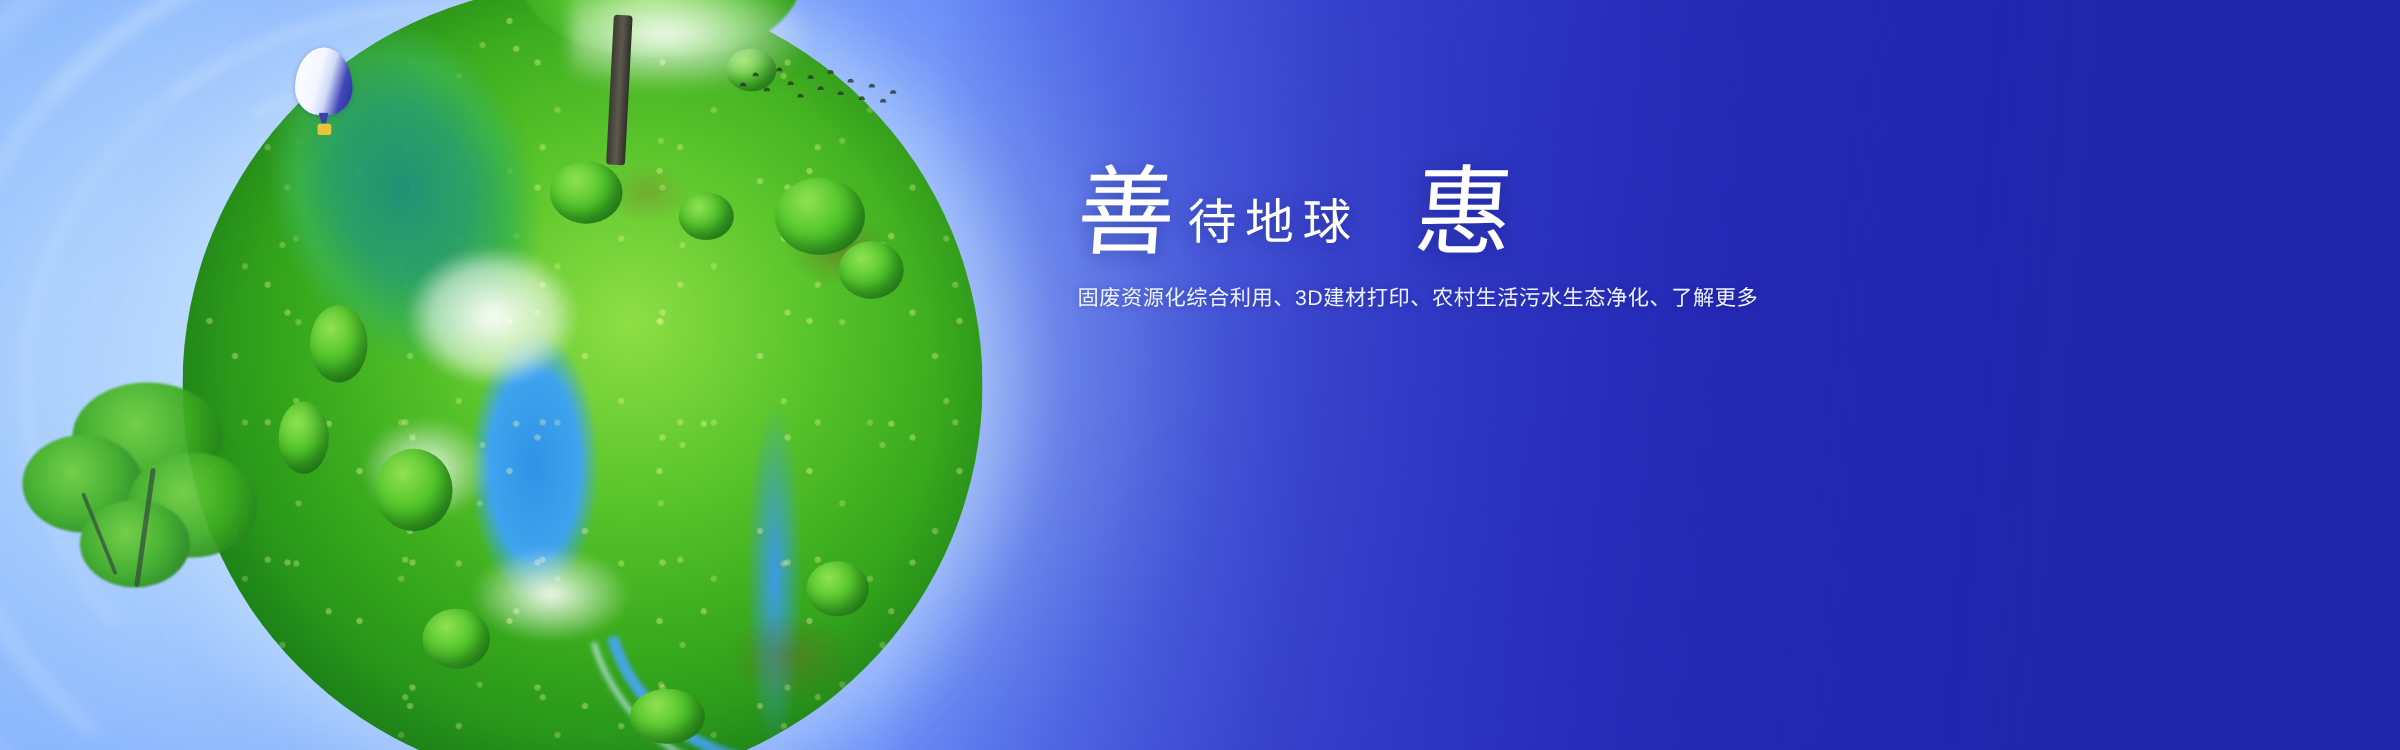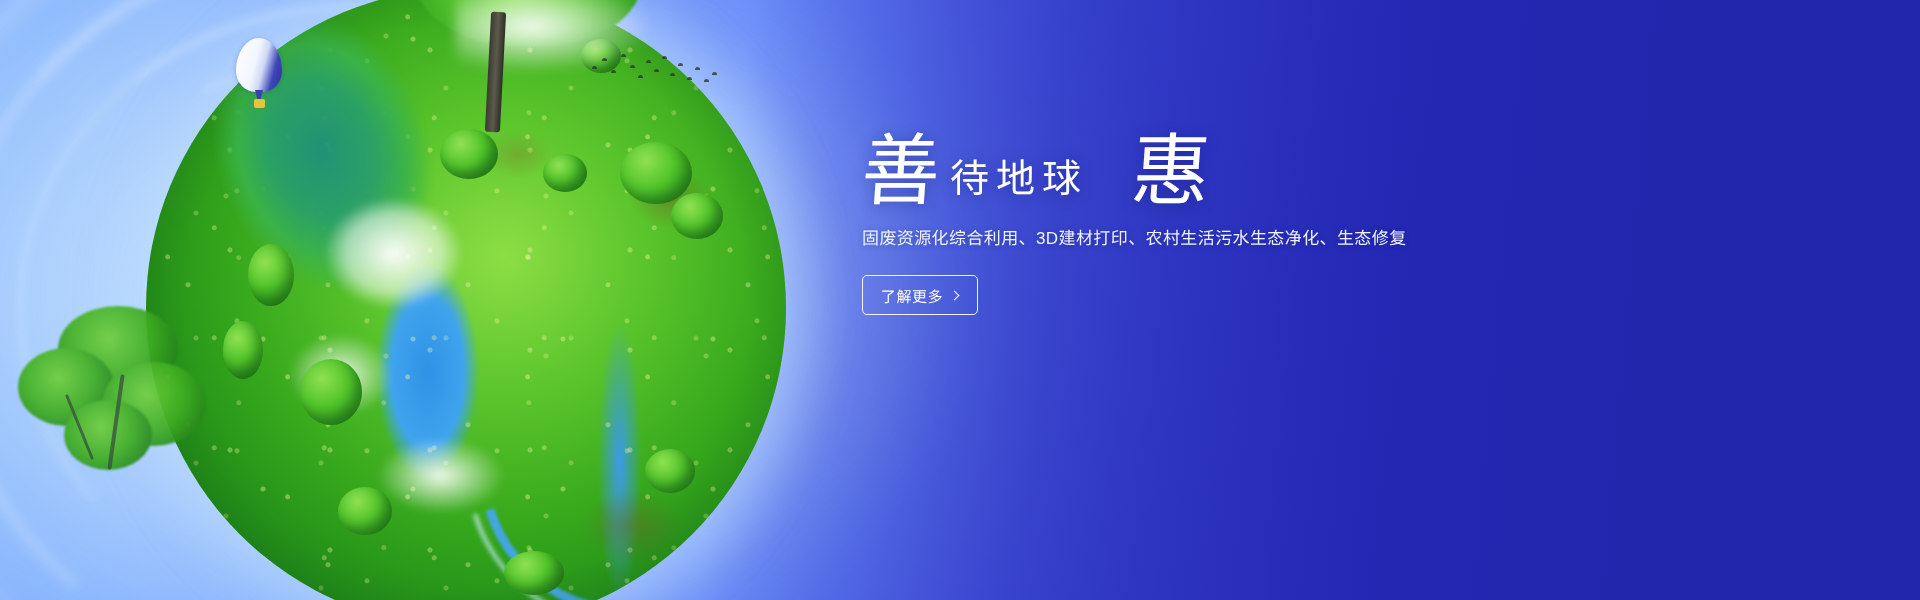--- a/index.html
+++ b/index.html
@@ -409,21 +409,17 @@
       <span class="hl-group">
         <span class="hl-brush">善</span>
         <span class="hl-rest">待地球</span>
       </span>
       <span class="hl-group">
         <span class="hl-brush">惠</span>
       </span>
     </div>
 
 
-    <div class="desc">固废资源化综合利用、3D建材打印、农村生活污水生态净化、生态修复</div>
-
-    <button class="cta">
-      <span>了解更多</span>
-      <span class="chev"></span>
-    </button>
+    <div class="desc">固废资源化综合利用、3D建材打印、农村生活污水生态净化、了解更多</div>
+
 
   </div>
 </div>
 
 </body></html>

